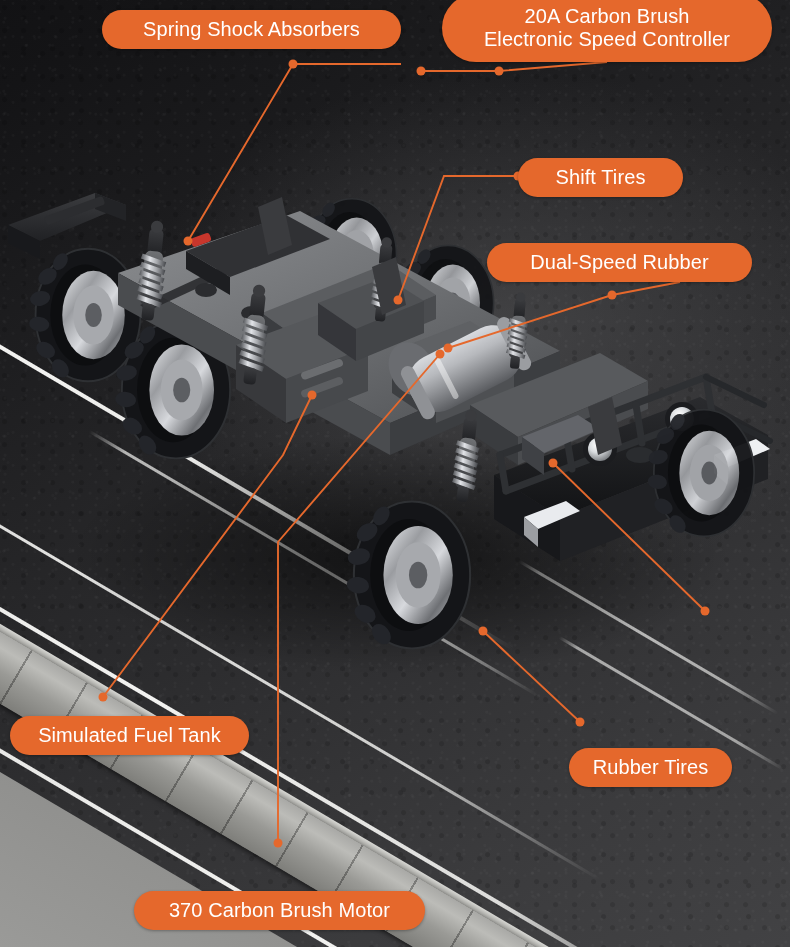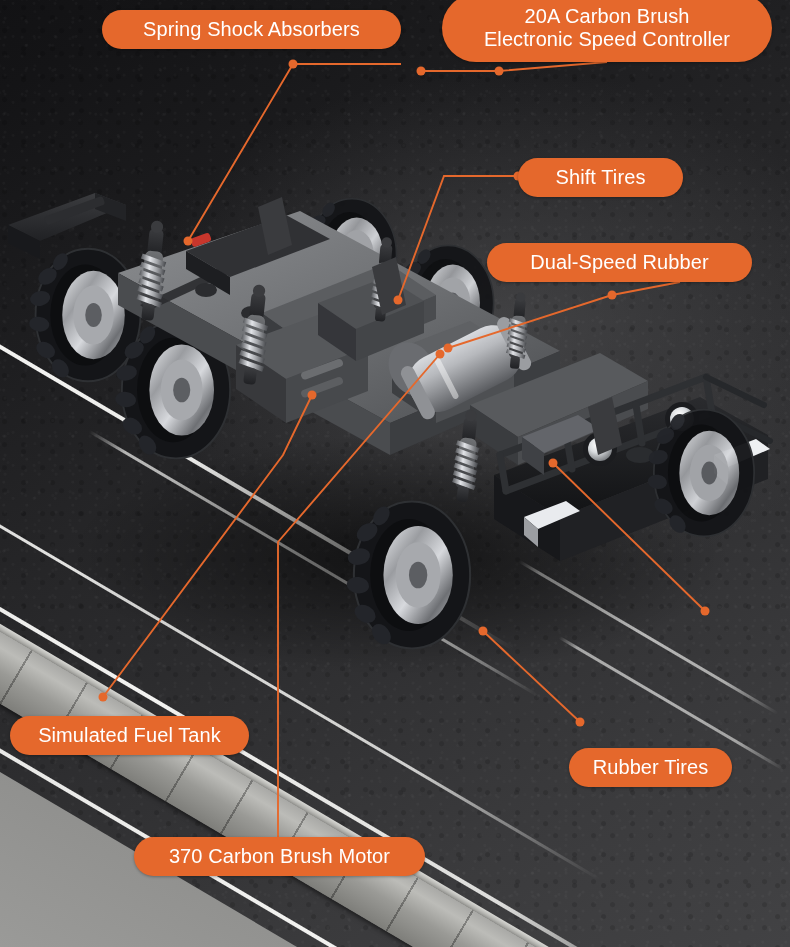--- a/index.html
+++ b/index.html
@@ -377,15 +377,15 @@
 
   <div class="pill" style="left:518px;top:158px;width:165px;height:39px;">Shift Tires</div>
 
   <div class="pill" style="left:487px;top:243px;width:265px;height:39px;">Dual-Speed Rubber</div>
 
 
   <div class="pill" style="left:569px;top:740px;width:163px;height:39px;margin-top:8px;">Rubber Tires</div>
 
   <div class="pill" style="left:10px;top:707px;width:239px;height:39px;margin-top:9px;">Simulated Fuel Tank</div>
 
-  <div class="pill" style="left:134px;top:837px;width:291px;height:39px;">370 Carbon Brush Motor</div>
+  <div class="pill" style="left:134px;top:891px;width:291px;height:39px;">370 Carbon Brush Motor</div>
 
 </div>
 
 </body></html>

